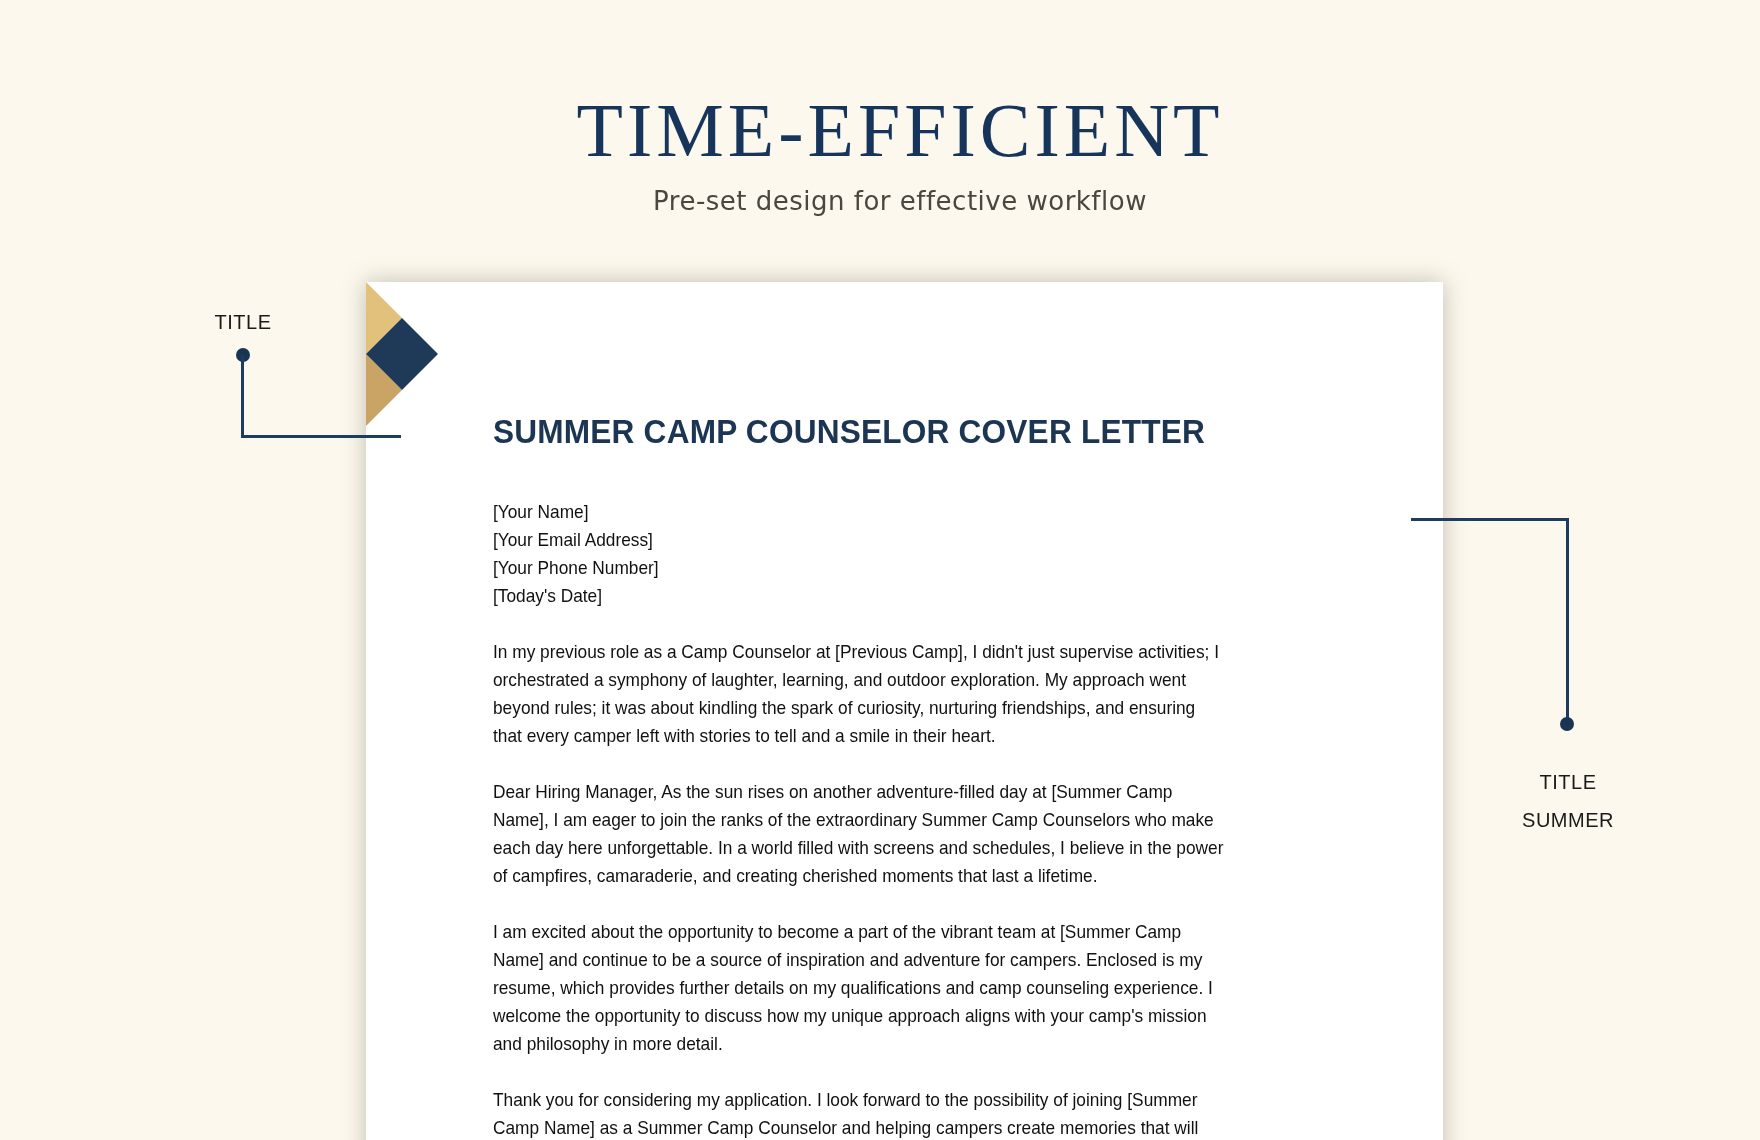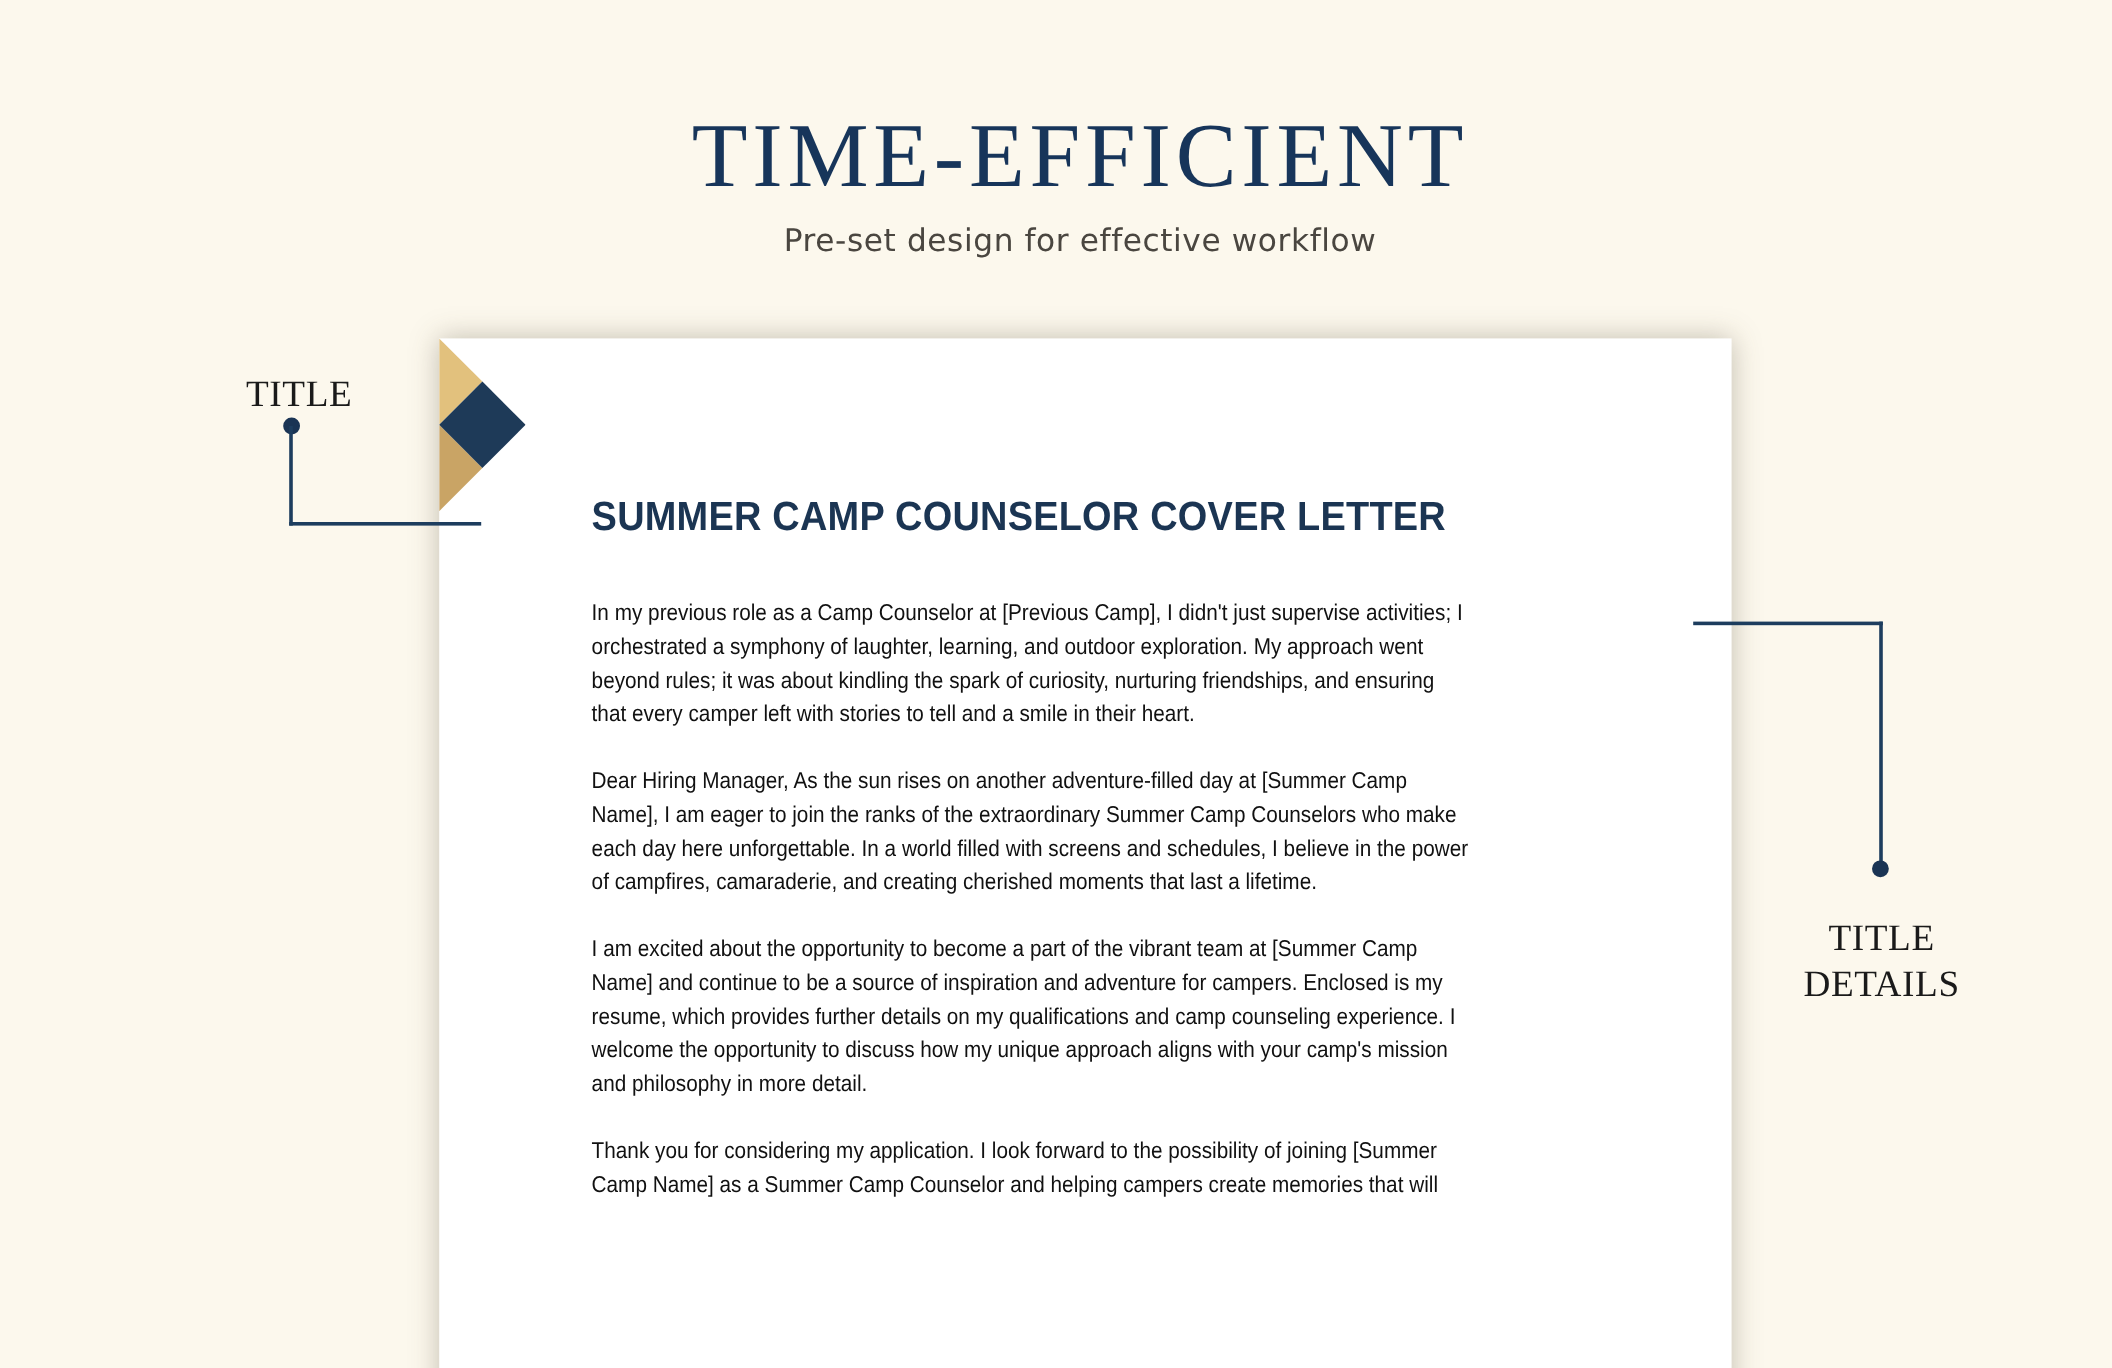--- a/index.html
+++ b/index.html
@@ -88,22 +88,22 @@
     transform: scaleX(0.91);
     transform-origin: left center;
   }
   .doc-body .block {
     margin-bottom: 28px;
   }
 
   
   .callout-label {
     position: absolute;
-    font-family: Liberation Serif, serif;
-    font-size: 31px;
+    font-family: Liberation Sans, sans-serif;
+    font-size: 20px;
     color: #1a1a1a;
     text-align: center;
     line-height: 1;
     letter-spacing: 0.5px;
   }
   .connector {
     position: absolute;
     background: #1d3d5e;
   }
   .dot {
@@ -128,20 +128,26 @@
 <div class="page">
   <svg class="corner-deco" viewBox="0 0 72 144" width="72" height="144">
     <polygon points="0,0 36,36 0,72" fill="#e2c17d"></polygon>
     <polygon points="0,72 36,108 0,144" fill="#c9a465"></polygon>
     <polygon points="0,72 36,36 72,72 36,108" fill="#1e3a58"></polygon>
   </svg>
 
   <h2 class="doc-title">SUMMER CAMP COUNSELOR COVER LETTER</h2>
 
   <div class="doc-body">
+    <div class="block">
+      <span class="line">[Your Name]</span>
+      <span class="line">[Your Email Address]</span>
+      <span class="line">[Your Phone Number]</span>
+      <span class="line">[Today's Date]</span>
+    </div>
 
     <div class="block">
       <span class="line">In my previous role as a Camp Counselor at [Previous Camp], I didn't just supervise activities; I</span>
       <span class="line">orchestrated a symphony of laughter, learning, and outdoor exploration. My approach went</span>
       <span class="line">beyond rules; it was about kindling the spark of curiosity, nurturing friendships, and ensuring</span>
       <span class="line">that every camper left with stories to tell and a smile in their heart.</span>
     </div>
 
     <div class="block">
       <span class="line">Dear Hiring Manager, As the sun rises on another adventure-filled day at [Summer Camp</span>
@@ -163,14 +169,14 @@
       <span class="line">Camp Name] as a Summer Camp Counselor and helping campers create memories that will</span>
     </div>
   </div>
 </div>
 
 <div class="connector" style="left: 1411px; top: 518px; width: 158px; height: 3px; z-index: 3;"></div>
 <div class="connector" style="left: 1566px; top: 518px; width: 3px; height: 206px;"></div>
 <div class="dot" style="left: 1560px; top: 717px;"></div>
 <div class="callout-label" style="left: 1500px; top: 763px; width: 136px; line-height: 38px;">
   <div>TITLE</div>
-  <div>DETAILS</div>
+  <div>SUMMER</div>
 </div>
 
 </body></html>

